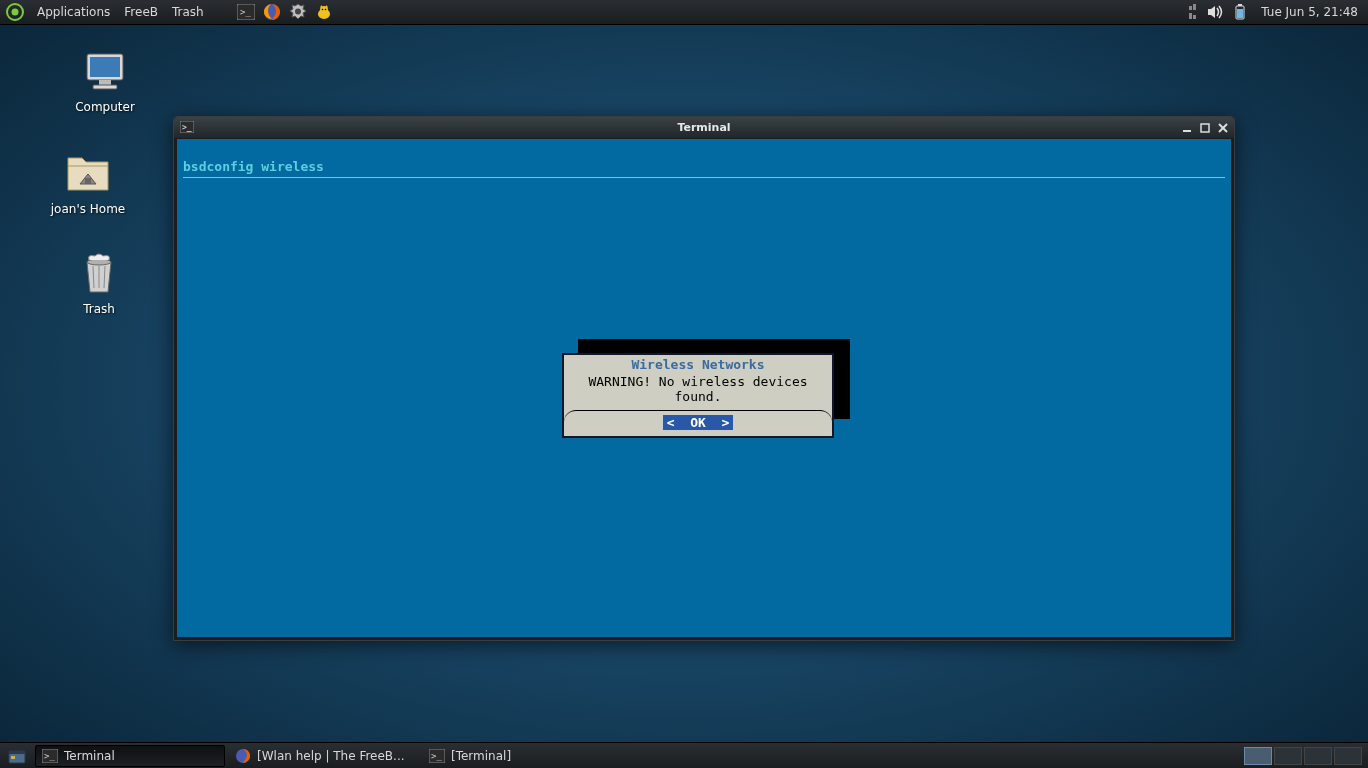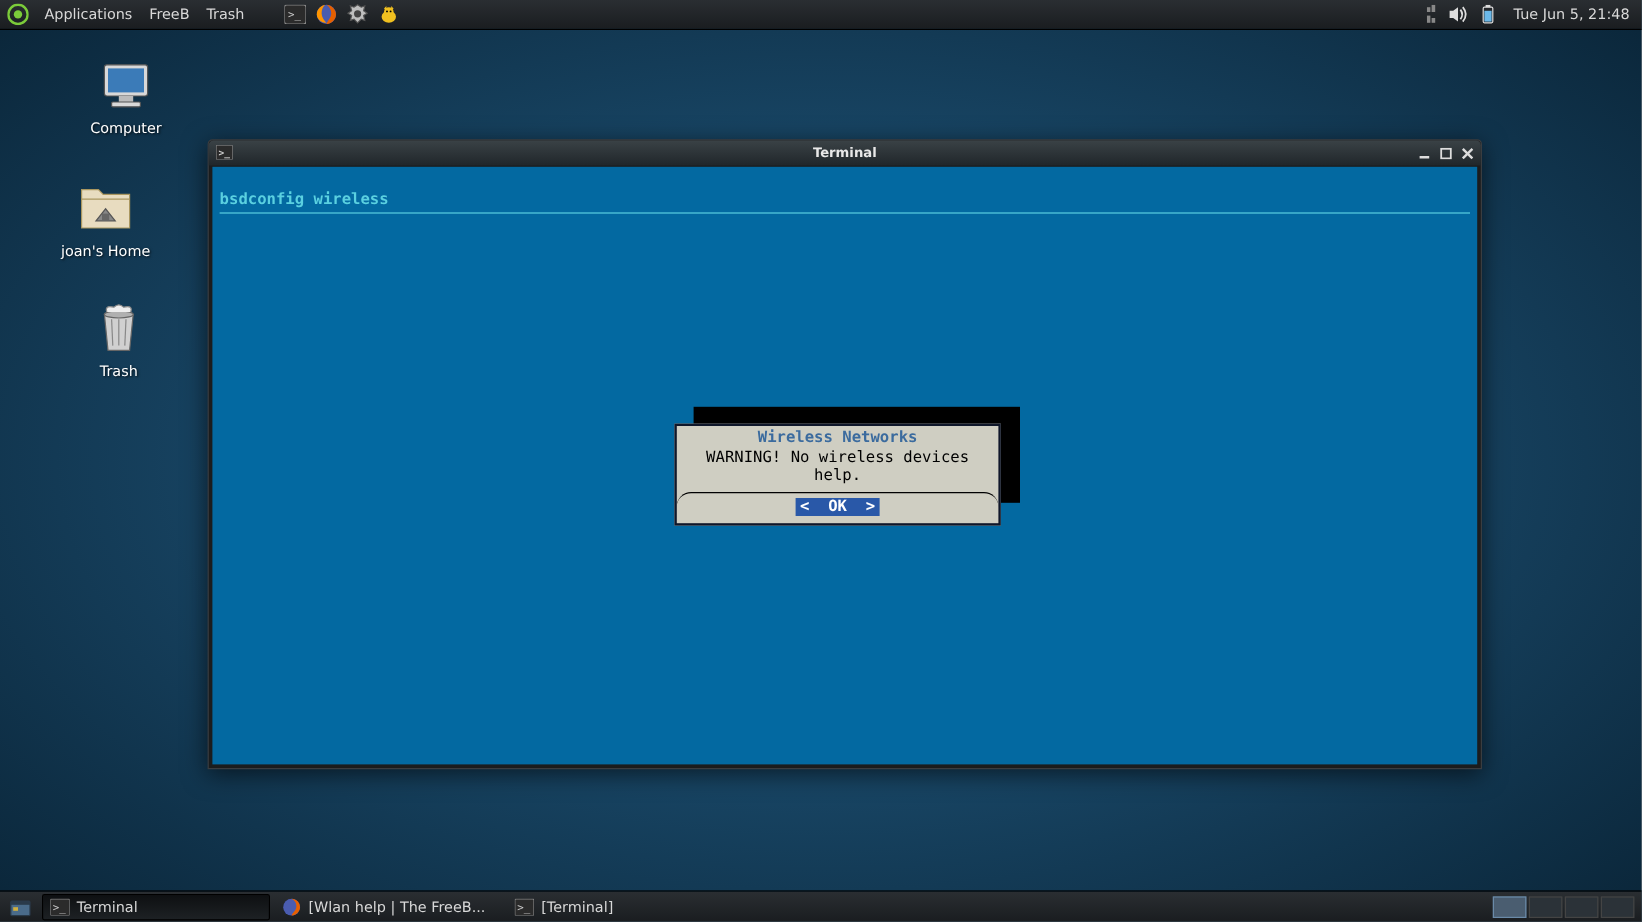--- a/index.html
+++ b/index.html
@@ -339,21 +339,21 @@
       </div>
     </div>
   </div>
   <div class="terminal-body">
     <div class="term-prompt">bsdconfig wireless</div>
     <hr class="term-hr">
 
     <div class="dialog-shadow"></div>
     <div class="dialog">
       <div class="dialog-title">Wireless Networks</div>
-      <div class="dialog-msg">WARNING! No wireless devices help.</div>
+      <div class="dialog-msg">WARNING! No wireless devices found.</div>
       <div class="dialog-ok-row">
         <span class="ok-btn">&lt;&nbsp;&nbsp;<span>OK</span>&nbsp;&nbsp;&gt;</span>
       </div>
     </div>
   </div>
 </div>
 
 <div class="bottom-panel">
   <div class="show-desktop">
     <svg width="18" height="16" viewBox="0 0 18 16">

